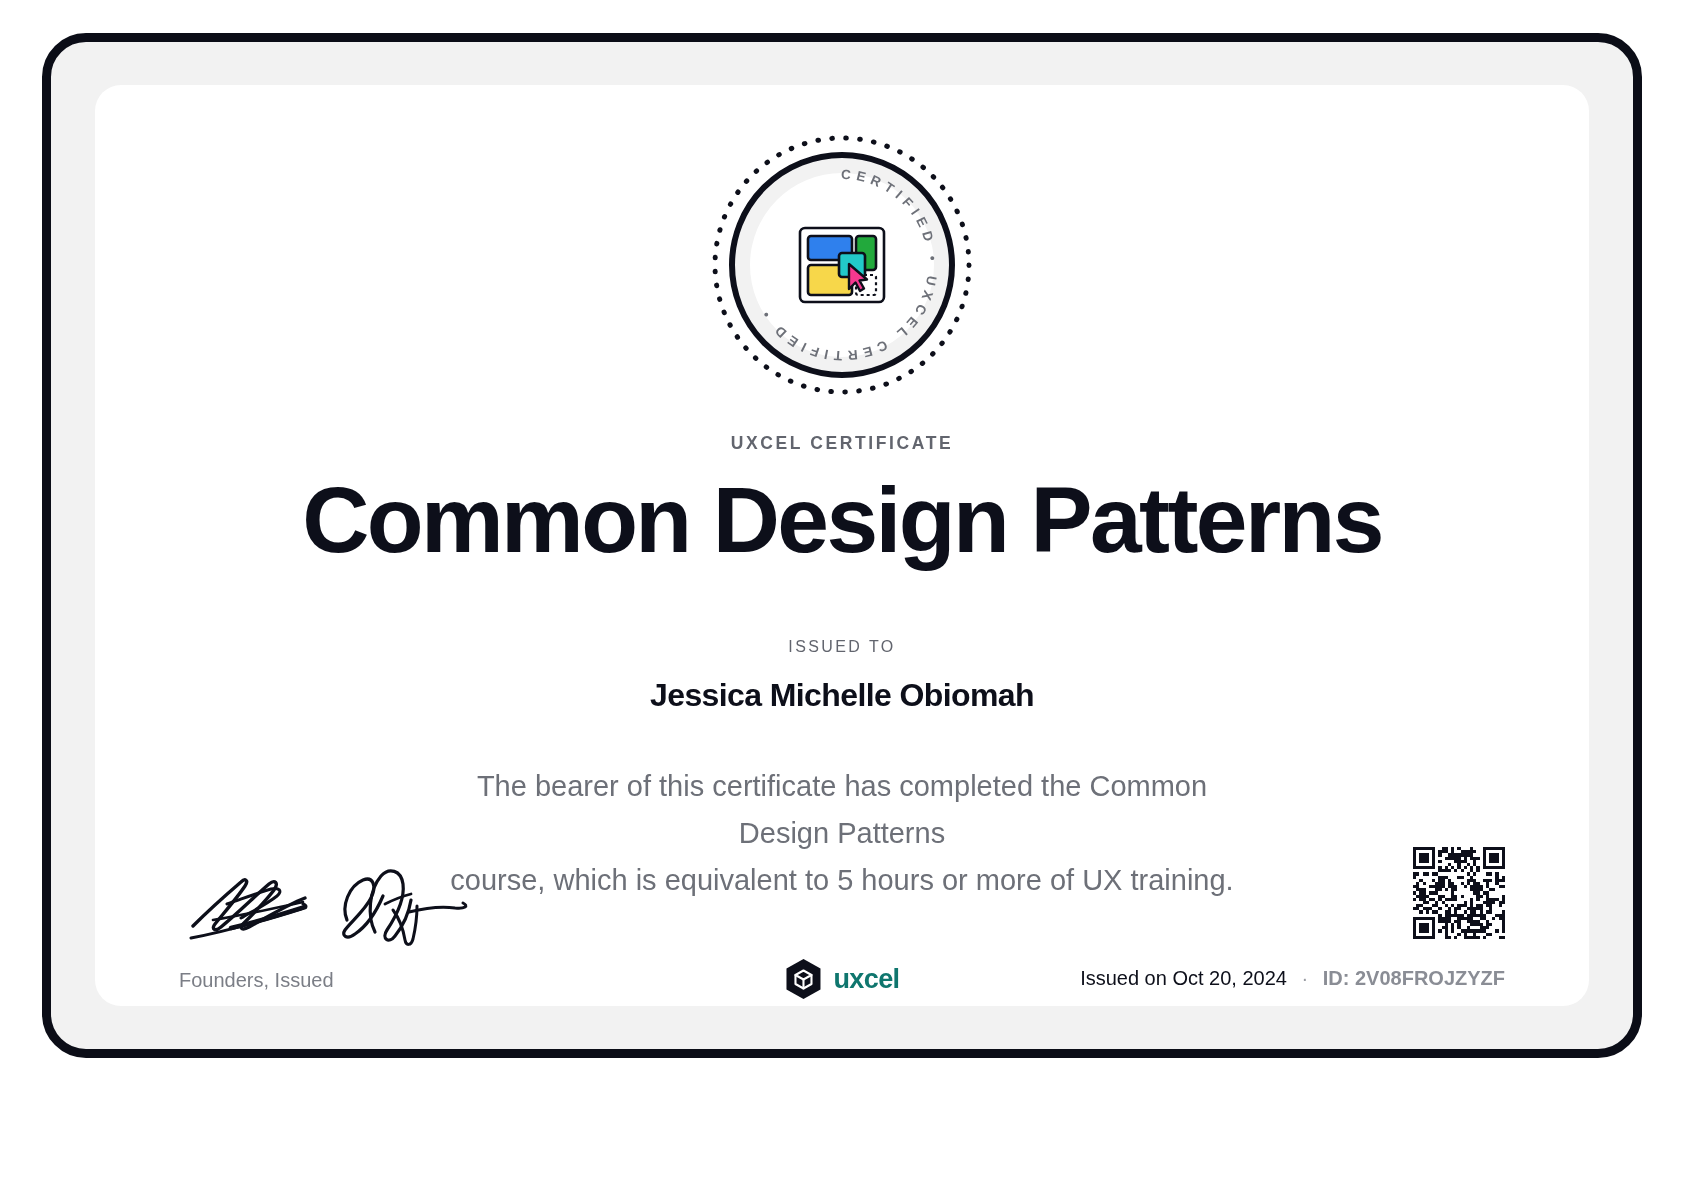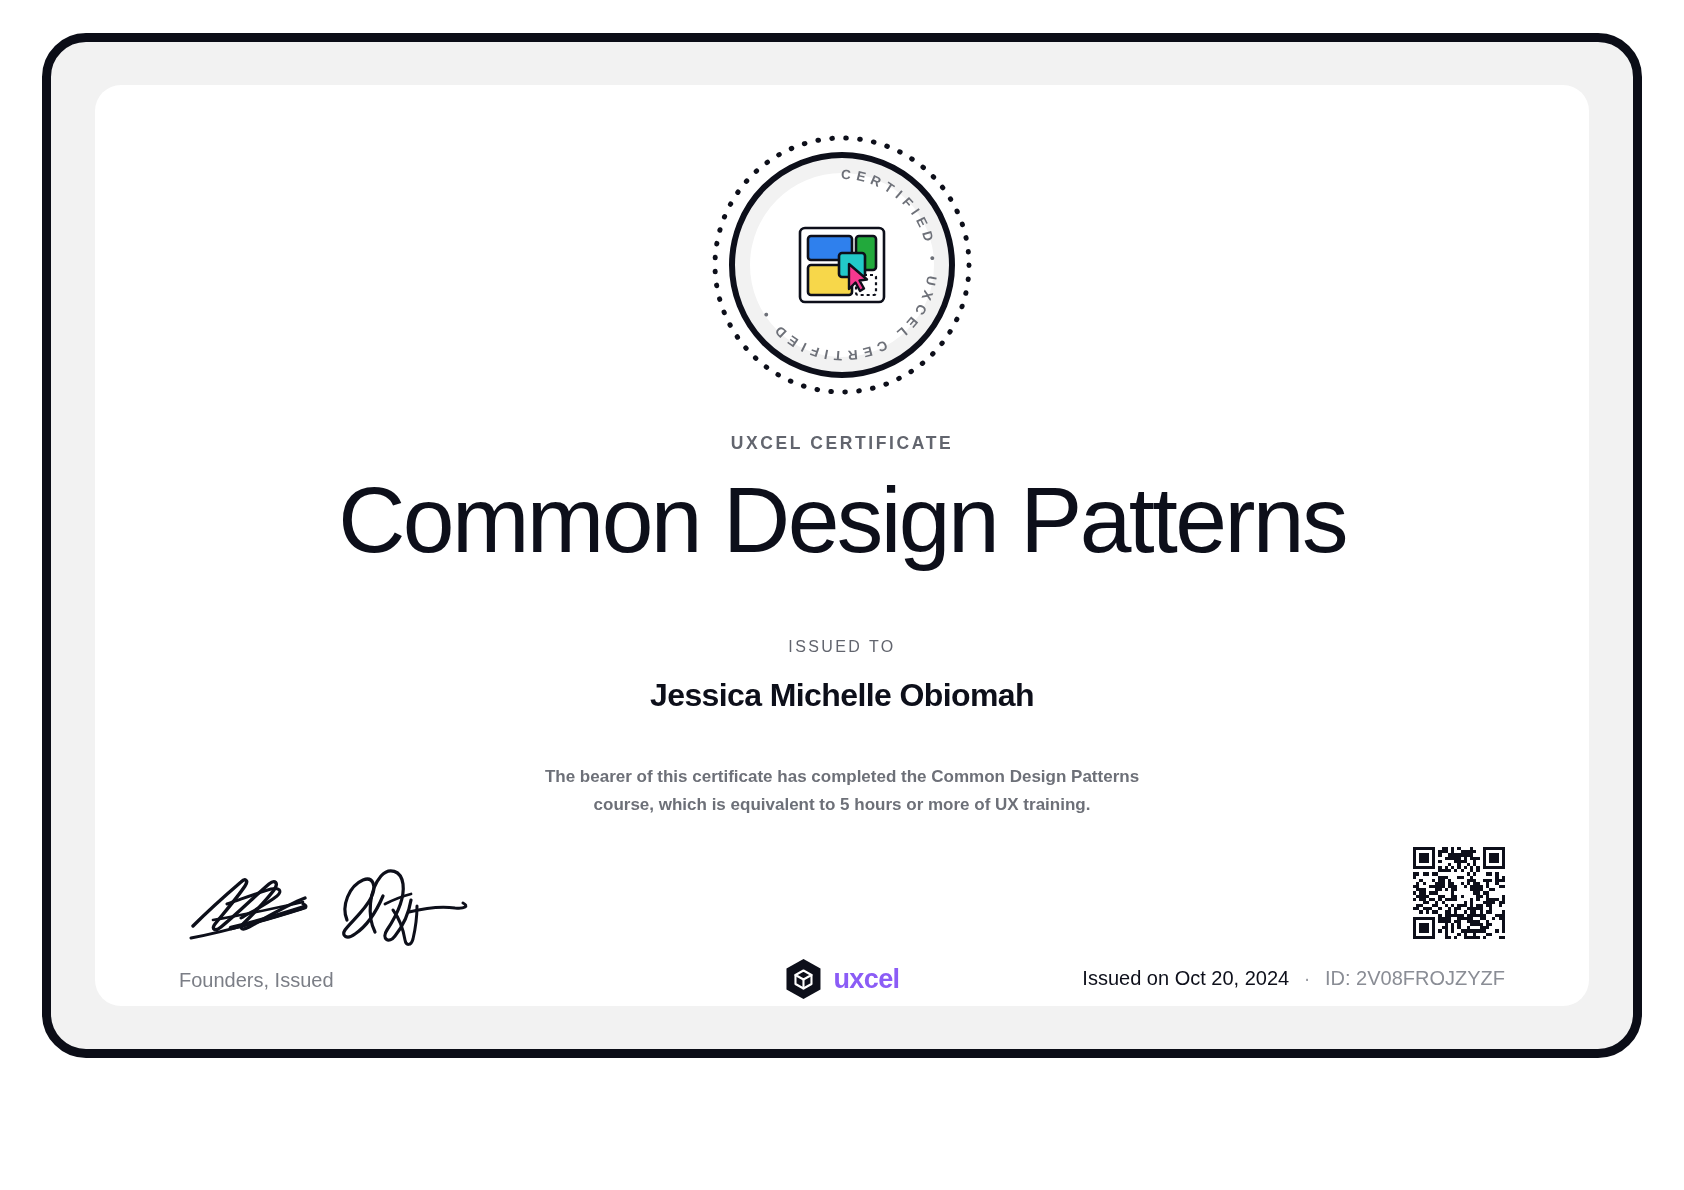--- a/index.html
+++ b/index.html
@@ -60,21 +60,21 @@
     color: #62656e;
   }
 
   .cert-title {
     position: absolute;
     left: 0; right: 0;
     top: 385px;
     text-align: center;
     font-size: 93px;
     line-height: 1.08;
-    font-weight: normal;
+    font-weight: bold;
     letter-spacing: -2.6px;
     color: #0d0f1a;
   }
 
   .issued-to-label {
     position: absolute;
     left: 0; right: 0;
     top: 553px;
     text-align: center;
     font-size: 16px;
@@ -94,24 +94,23 @@
     color: #0d0f1a;
   }
 
   .description {
     position: absolute;
     left: 50%;
     transform: translateX(-50%);
     top: 678px;
     width: 820px;
     text-align: center;
-    font-size: 17px;
+    font-size: 29px;
     line-height: 1.62;
     color: #6d7078;
-    font-weight: bold;
   }
 
   
   .signatures {
     position: absolute;
     left: 84px;
     top: 775px;
     width: 300px;
     height: 92px;
   }
@@ -131,34 +130,34 @@
     transform: translateX(-50%);
     top: 873px;
     display: flex;
     align-items: center;
     gap: 11px;
   }
   .brand-mark { display: block; width: 38px; height: 42px; }
   .brand-word {
     font-size: 27px;
     font-weight: bold;
-    color: #8b5cf6;
+    color: #0f766e;
     letter-spacing: -0.6px;
   }
 
   .issue-meta {
     position: absolute;
     right: 84px;
     top: 882px;
     font-size: 20px;
     color: #0d0f1a;
     white-space: nowrap;
   }
   .issue-meta .dot-sep { color: #9a9ca3; margin: 0 9px; }
-  .issue-meta .id-text { color: #8a8d95; }
+  .issue-meta .id-text { color: #8a8d95; font-weight: bold; }
 
   .qr-code {
     position: absolute;
     right: 84px;
     top: 762px;
     width: 92px;
     height: 92px;
   }
   .qr-code svg { display: block; width: 92px; height: 92px; }
 </style>

